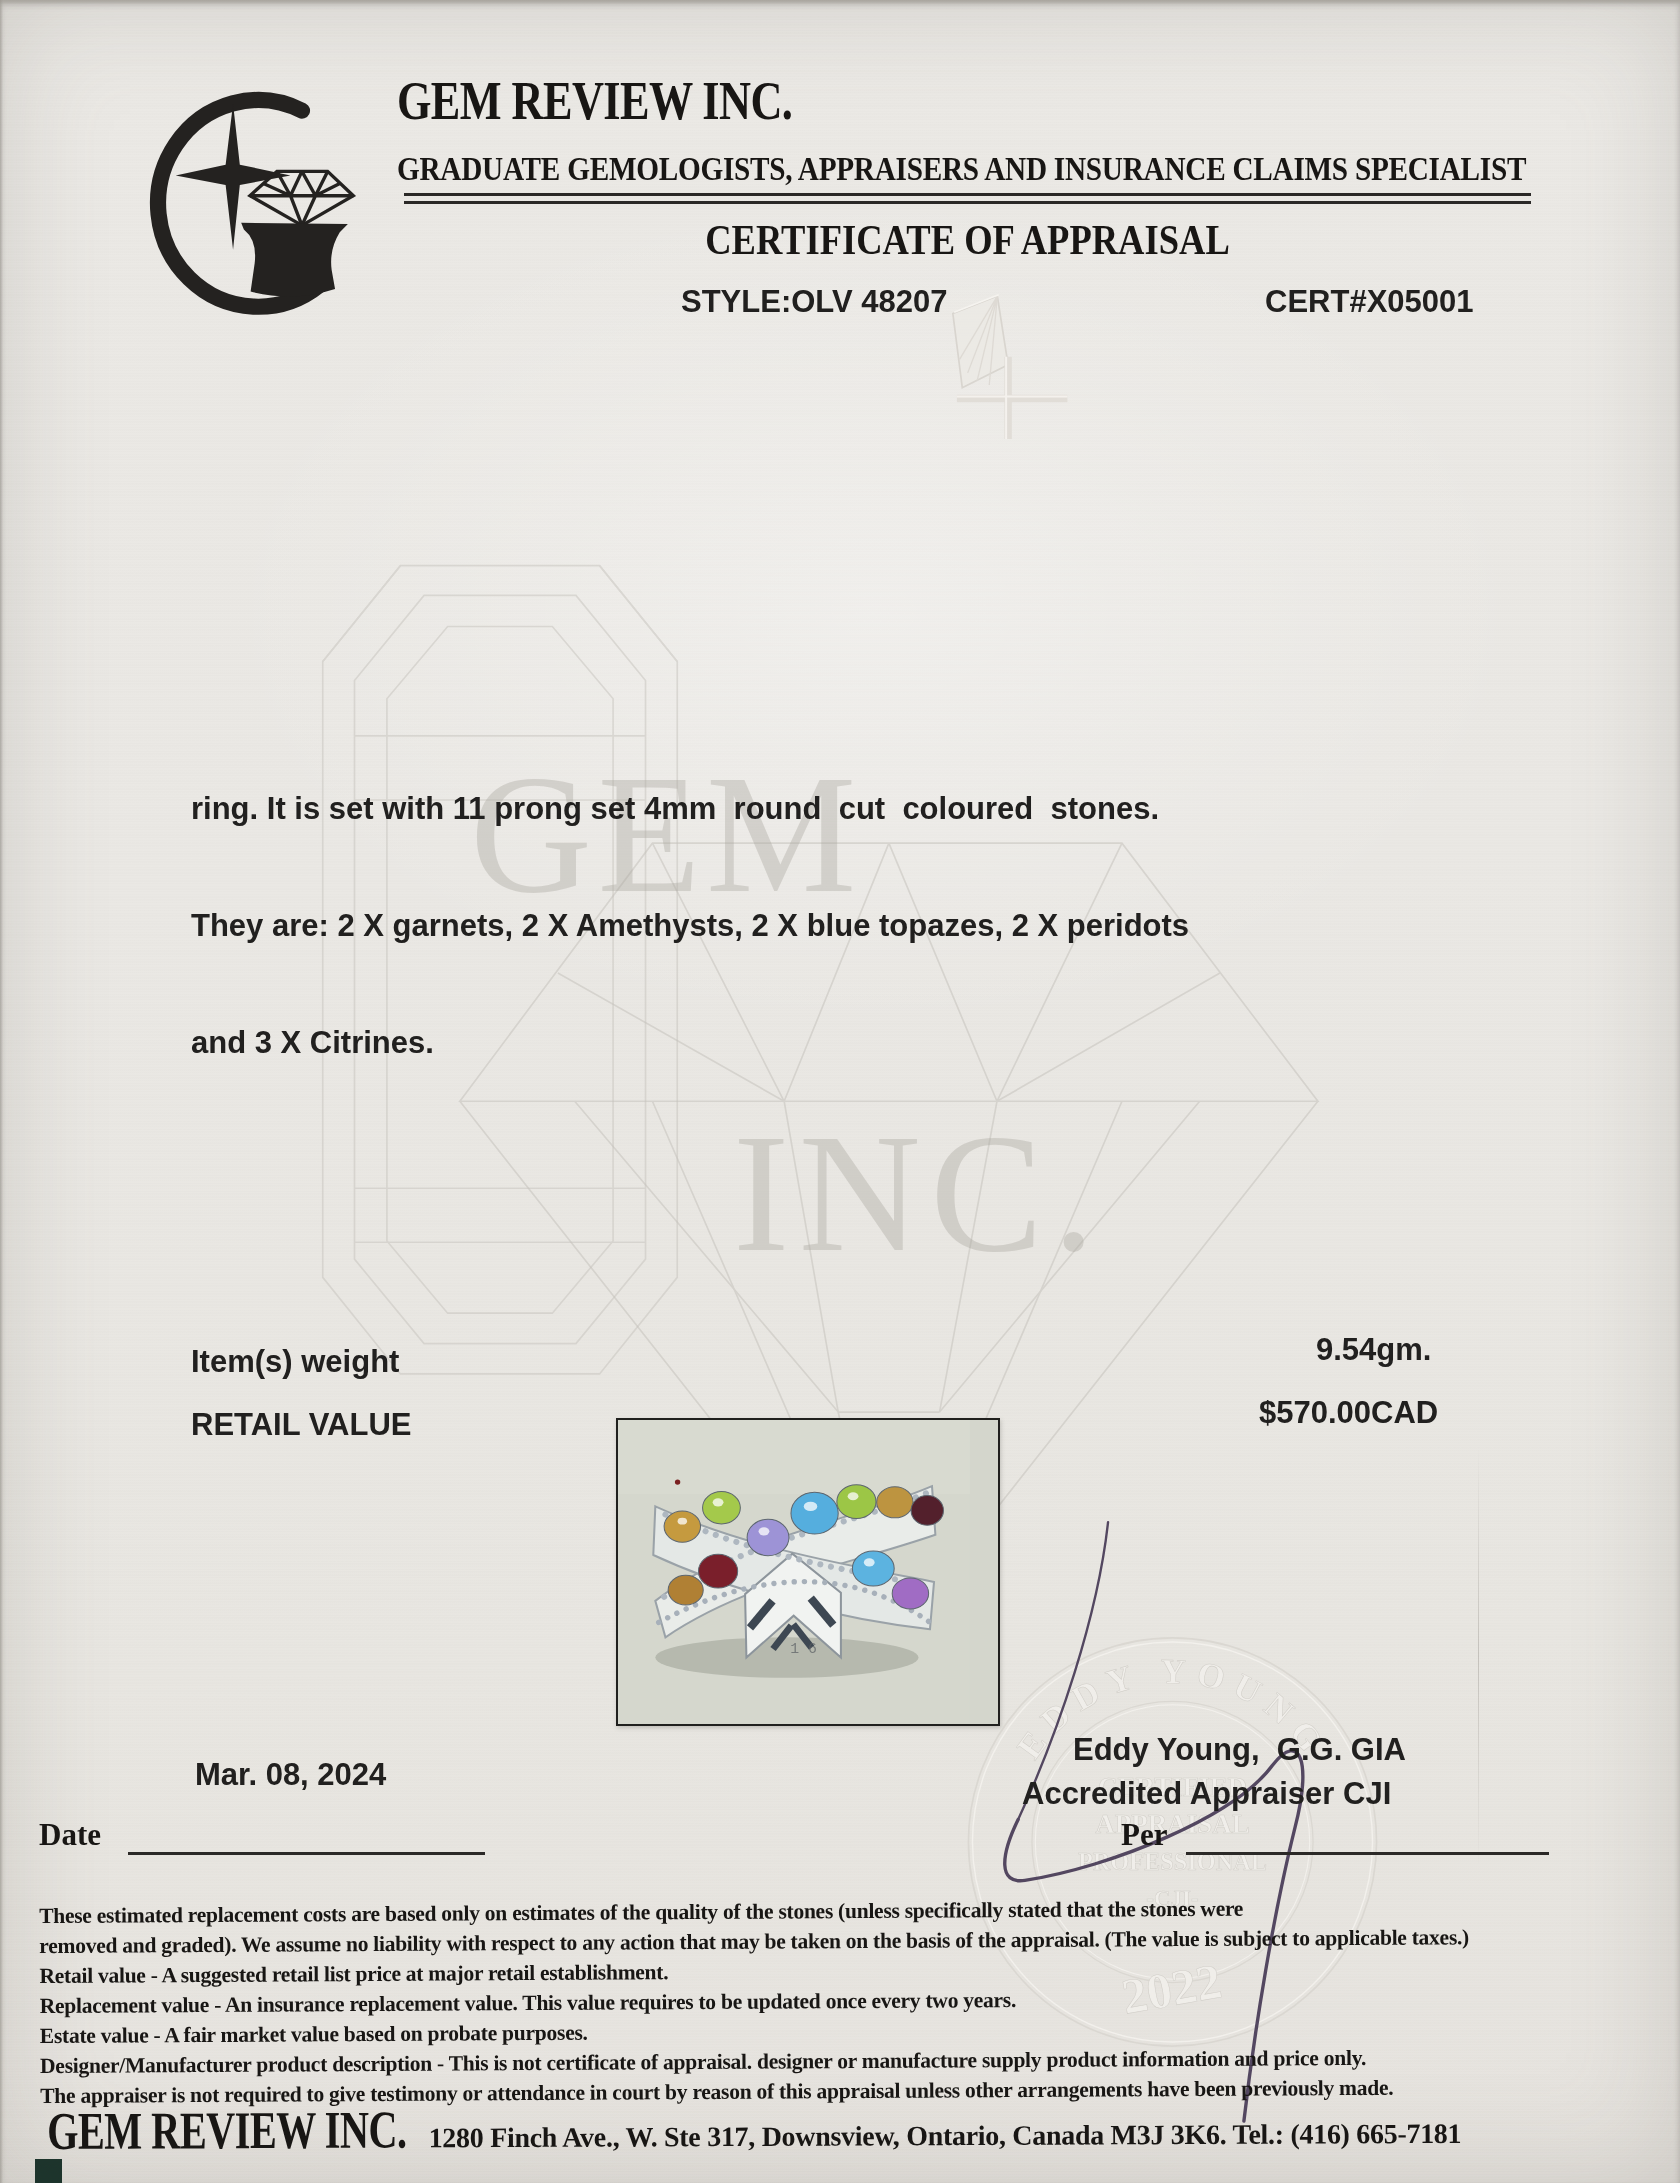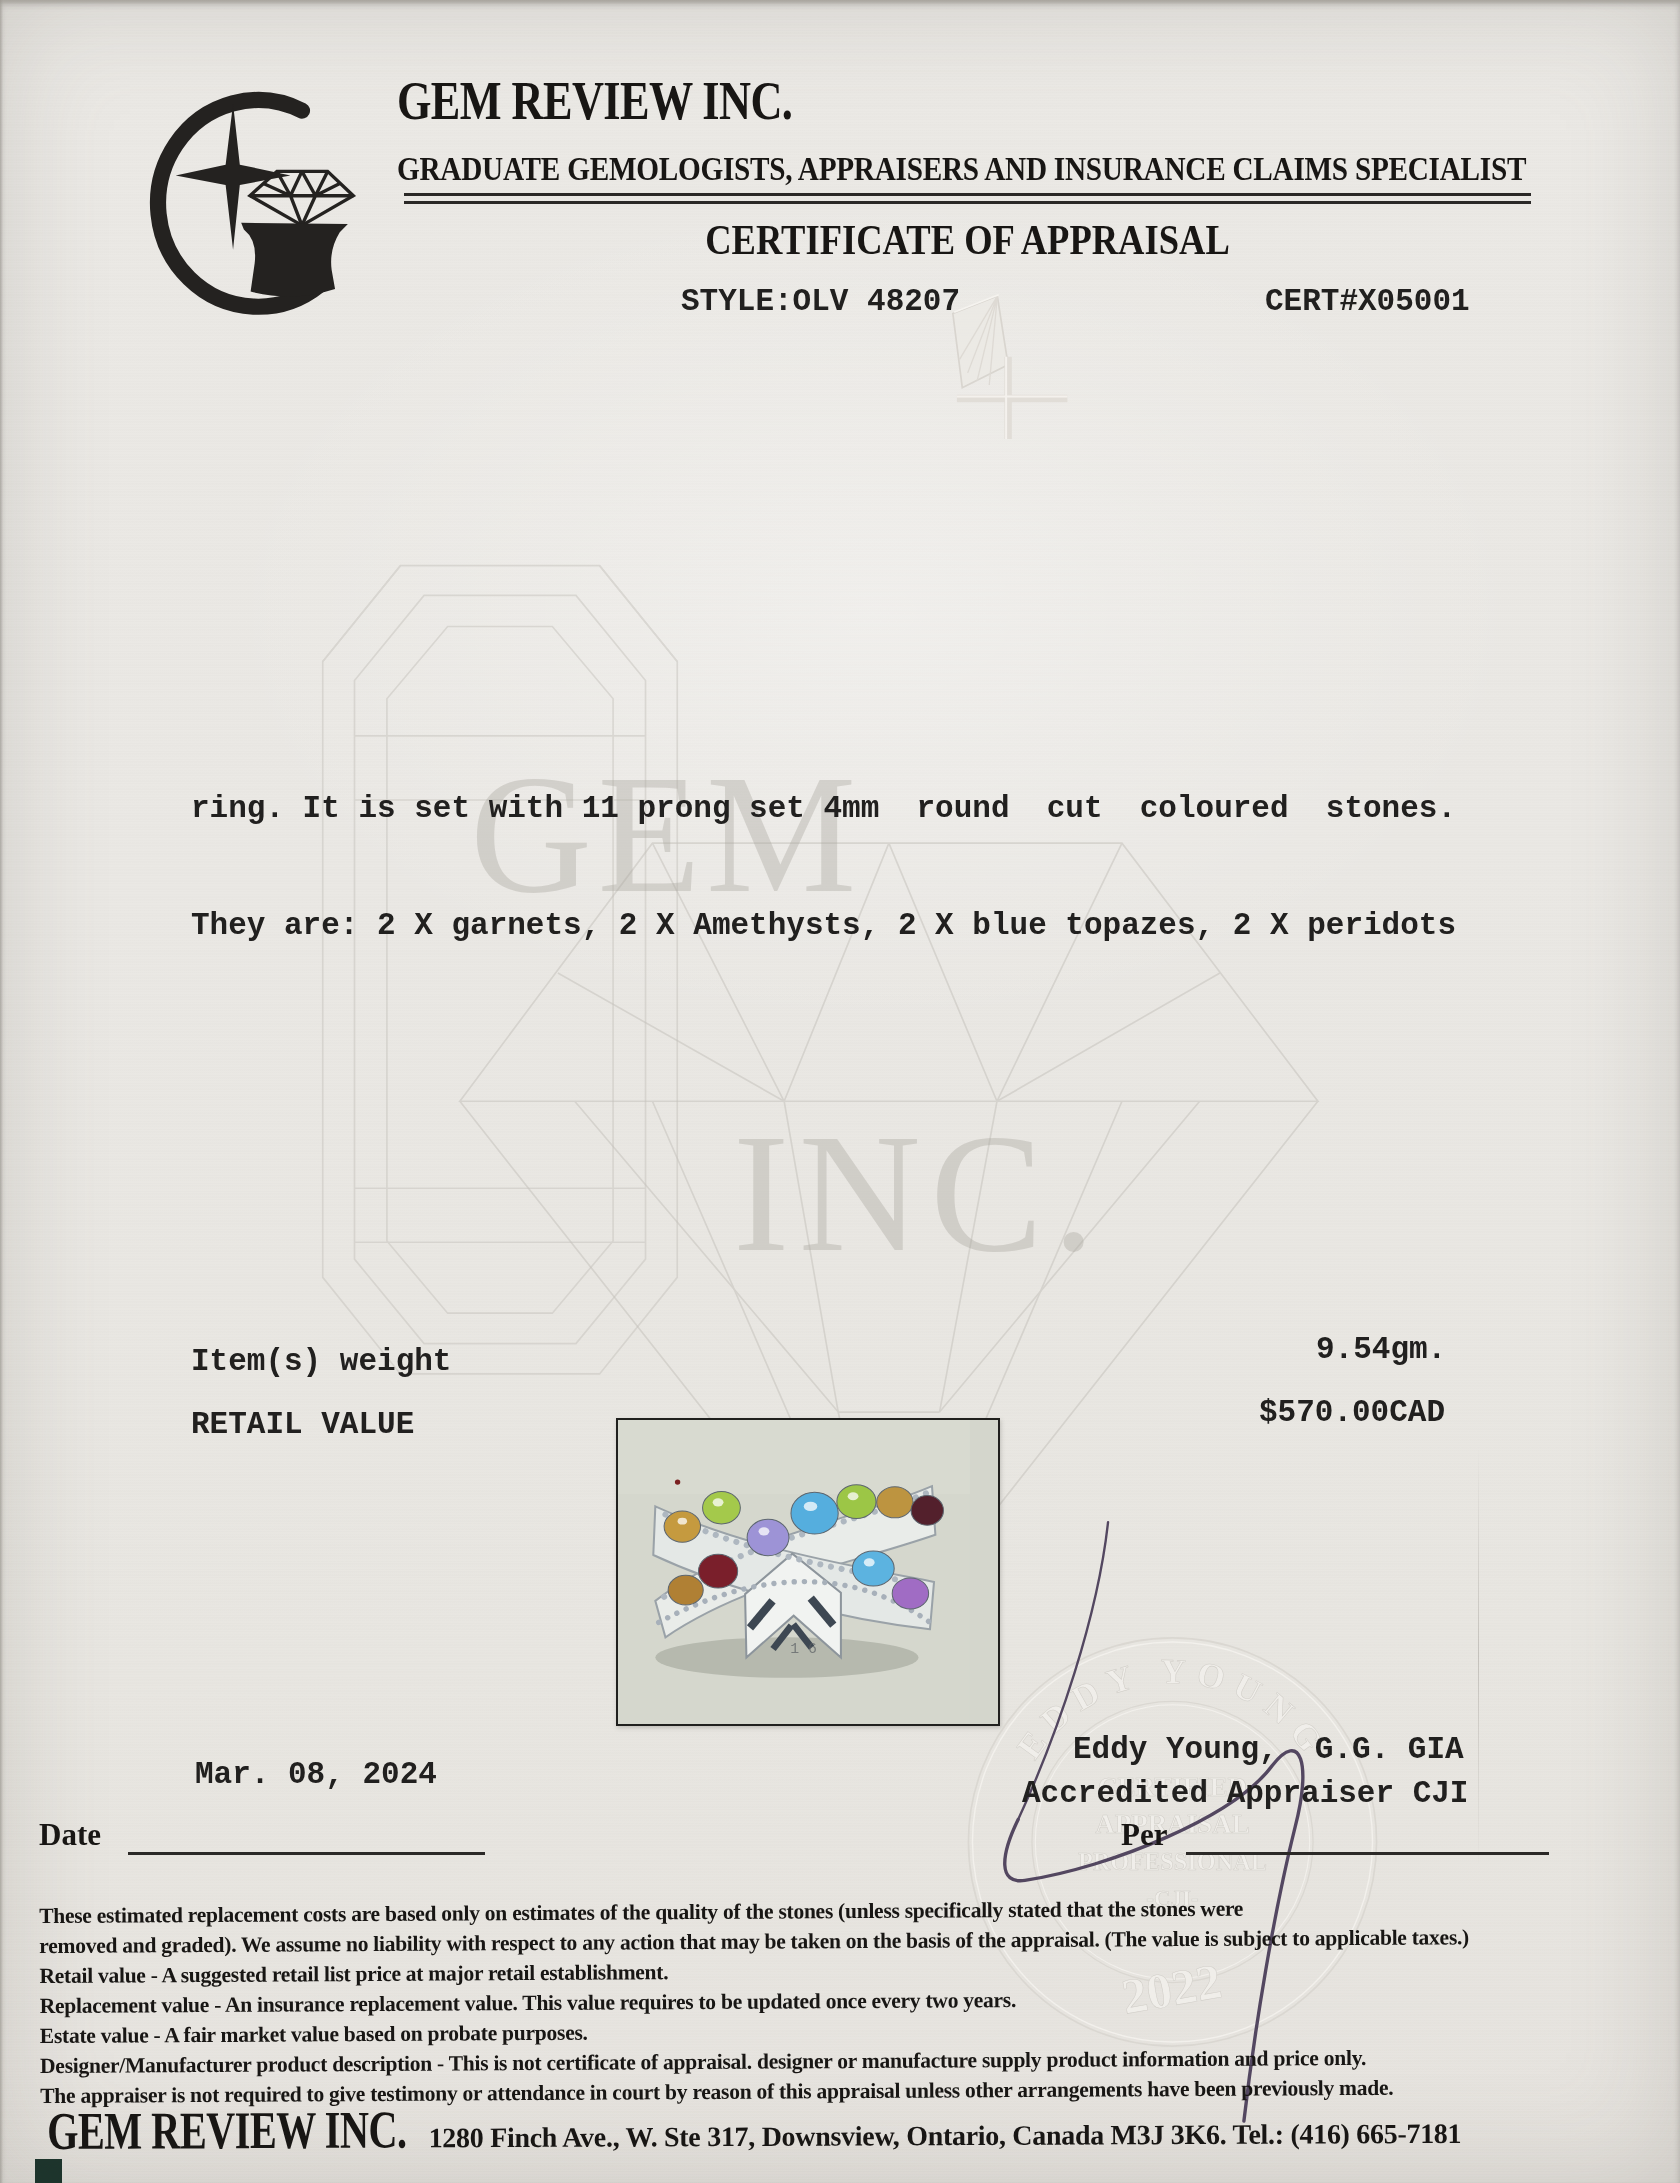--- a/index.html
+++ b/index.html
@@ -6,21 +6,21 @@
   #page{
     position:relative;width:1680px;height:2183px;overflow:hidden;
     background:
       radial-gradient(ellipse 946px 608px at 52% 28%, rgba(255,255,255,0.30), rgba(255,255,255,0) 70%),
       repeating-linear-gradient(0deg, rgba(90,85,78,0.012) 0 1.4px, rgba(255,255,255,0.015) 1.4px 2.7px),
       linear-gradient(178deg,#ebe9e5 0%,#eae8e4 40%,#e8e6e1 75%,#e6e3de 100%);
     box-shadow: inset 0 0 108px rgba(110,104,96,0.22), inset 0 4px 6.8px rgba(90,86,80,0.35);
     font-family:"Liberation Serif", serif;color:#1d1b1a;
   }
   .abs{position:absolute;}
-  .mono{font-family:Liberation Mono, monospace;font-weight:600;color:#21201f;white-space:pre;}
+  .mono{font-family:Liberation Sans, sans-serif;font-weight:600;color:#21201f;white-space:pre;}
   .serifb{font-family:"Liberation Serif","DejaVu Serif",serif;font-weight:bold;color:#181614;}
   
   .company-name{left:397px;top:70px;font-size:54px;letter-spacing:-0.7px;transform:scaleX(0.82);transform-origin:left top;white-space:nowrap;}
   .tagline{left:397px;top:150px;font-size:34px;letter-spacing:-0.3px;transform:scaleX(0.86);transform-origin:left top;white-space:nowrap;}
   .rule{left:404px;width:1127px;height:3.4px;background:#2b2927;}
   .cert-title{left:404px;top:215px;width:1127px;text-align:center;font-size:43px;transform:scaleX(0.85);transform-origin:center top;white-space:nowrap;}
   .idrow{top:284px;font-size:31px;}
   
   .wm-word{color:rgba(168,165,158,0.38);font-family:"Liberation Serif",serif;white-space:nowrap;}
   
@@ -108,20 +108,21 @@
       <path d="M104,6 L60,120 M104,6 L74,132 M104,6 L92,138 M104,6 L48,100" stroke="#ddd9d3" stroke-width="2" fill="none"></path>
       <path d="M40,30 L106,4" stroke="#f7f5f1" stroke-width="2.5" fill="none"></path>
       <path d="M120,96 L120,218 M44,158 L208,158" stroke="#e0dcd6" stroke-width="11" fill="none"></path>
       <path d="M117,96 L117,218 M44,155 L208,155" stroke="#f5f2ee" stroke-width="3" fill="none"></path>
     </g>
   </svg>
 
   <div class="abs mono desc">
     <div>ring. It is set with 11 prong set 4mm  round  cut  coloured  stones.</div>
     <div>They are: 2 X garnets, 2 X Amethysts, 2 X blue topazes, 2 X peridots</div>
+    <div>and 3 X Citrines.</div>
   </div>
 
   <div class="abs mono fieldlbl" style="left:191px;top:1344px;">Item(s) weight</div>
   <div class="abs mono fieldlbl" style="left:1316px;top:1332px;">9.54gm.</div>
   <div class="abs mono fieldlbl" style="left:191px;top:1407px;">RETAIL VALUE</div>
   <div class="abs mono fieldlbl" style="left:1259px;top:1395px;">$570.00CAD</div>
 
   <div class="abs photo-frame">
     <svg width="352" height="303" viewBox="0 0 521 449">
       <rect x="0" y="0" width="521" height="449" fill="#d5d7cd"></rect>

